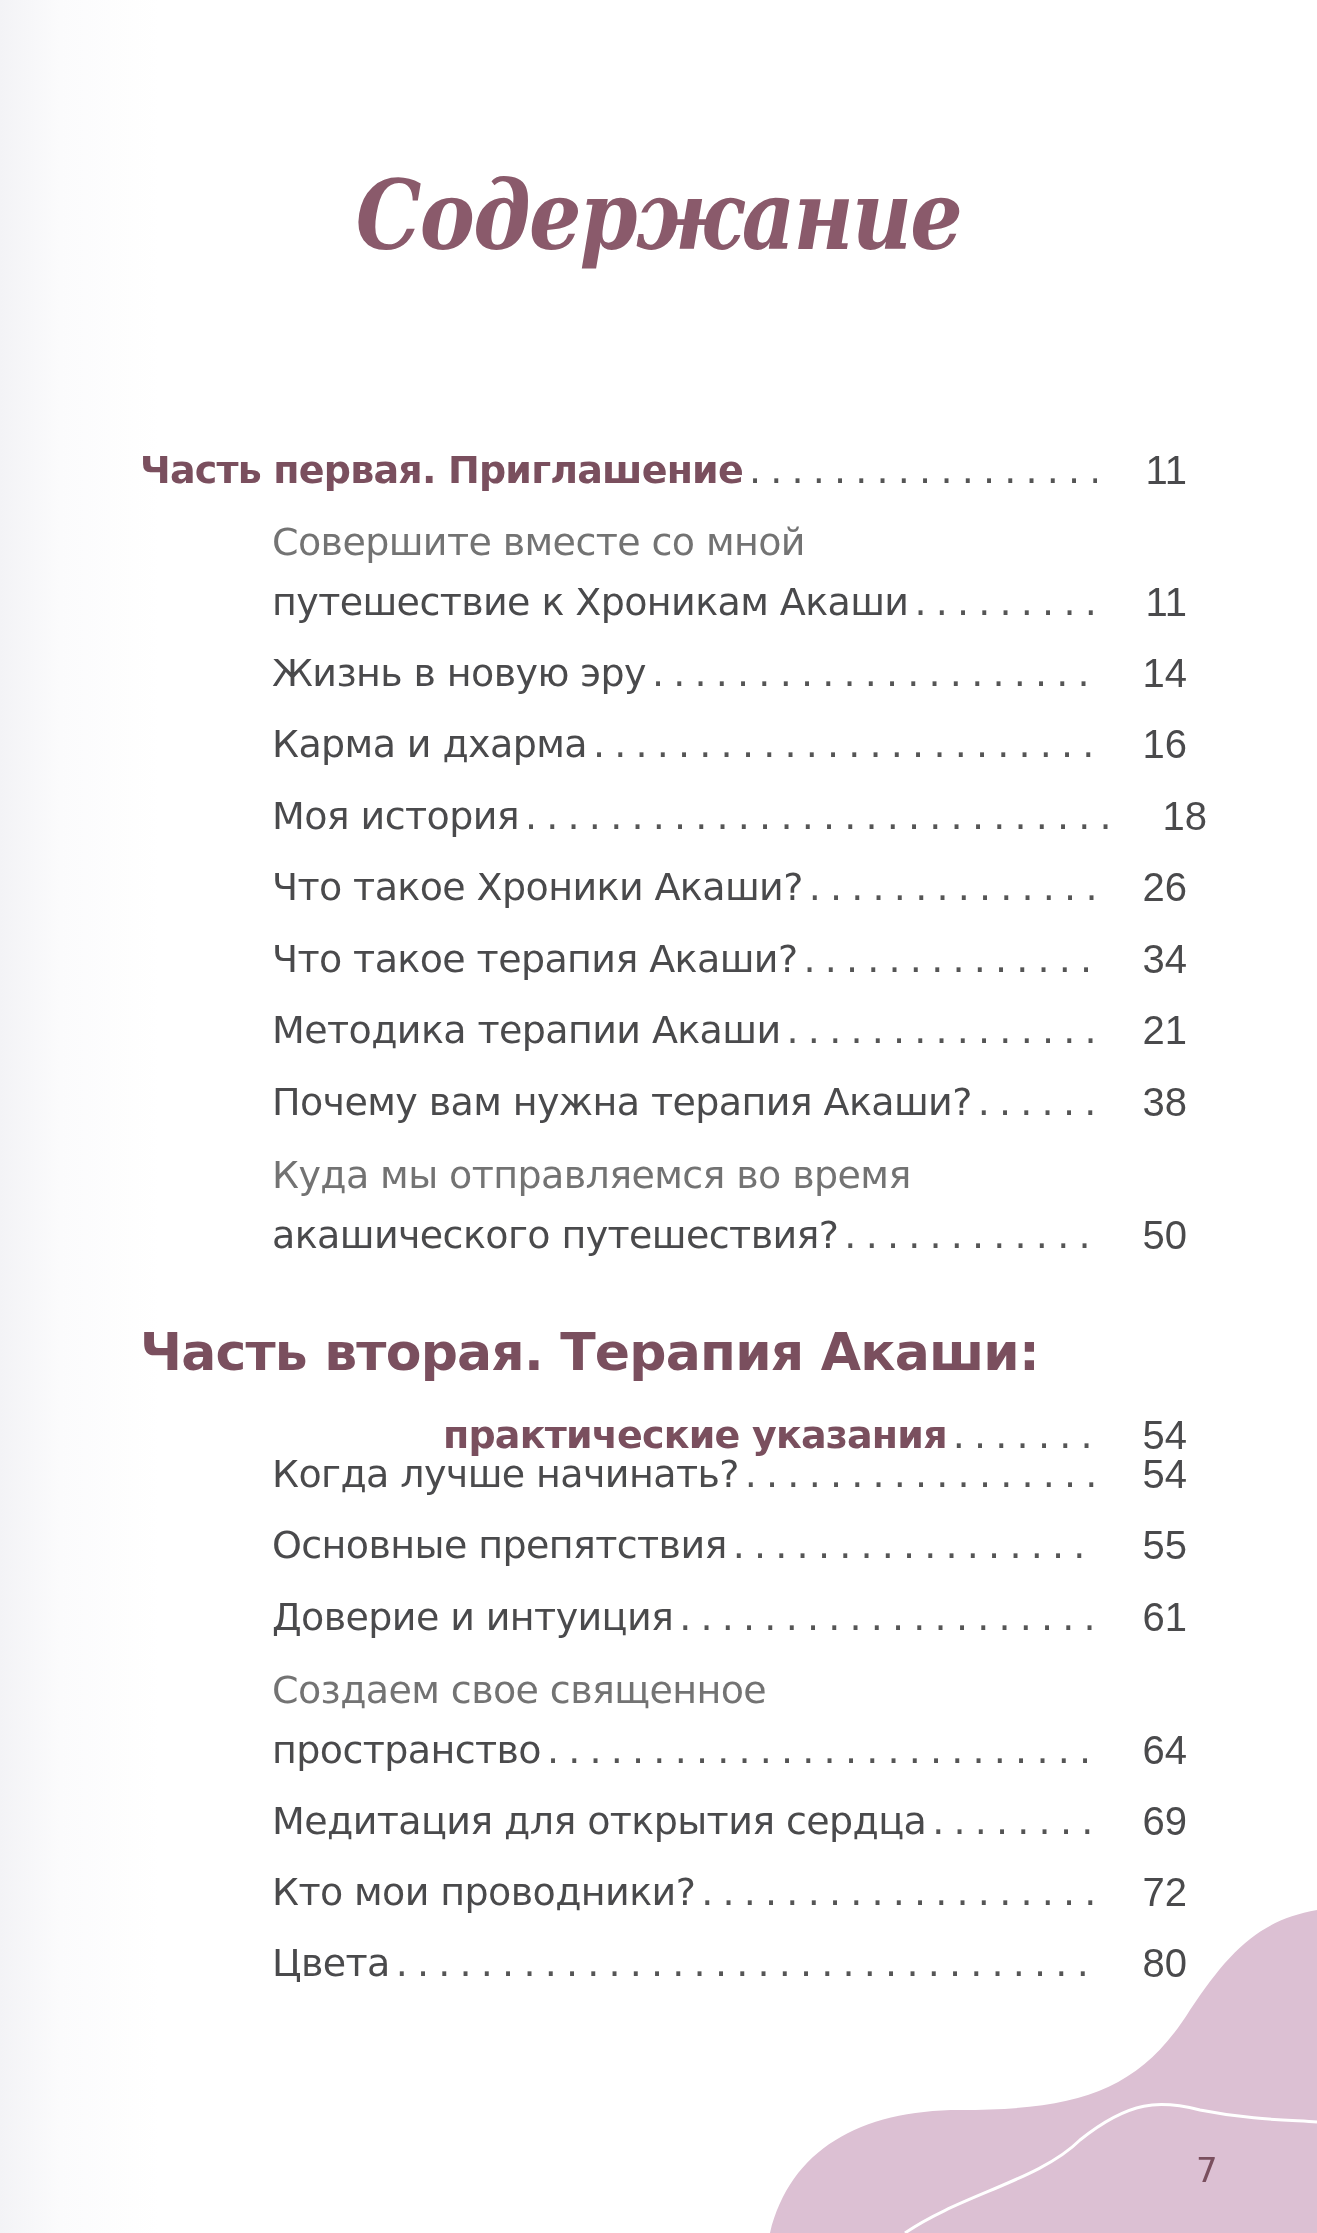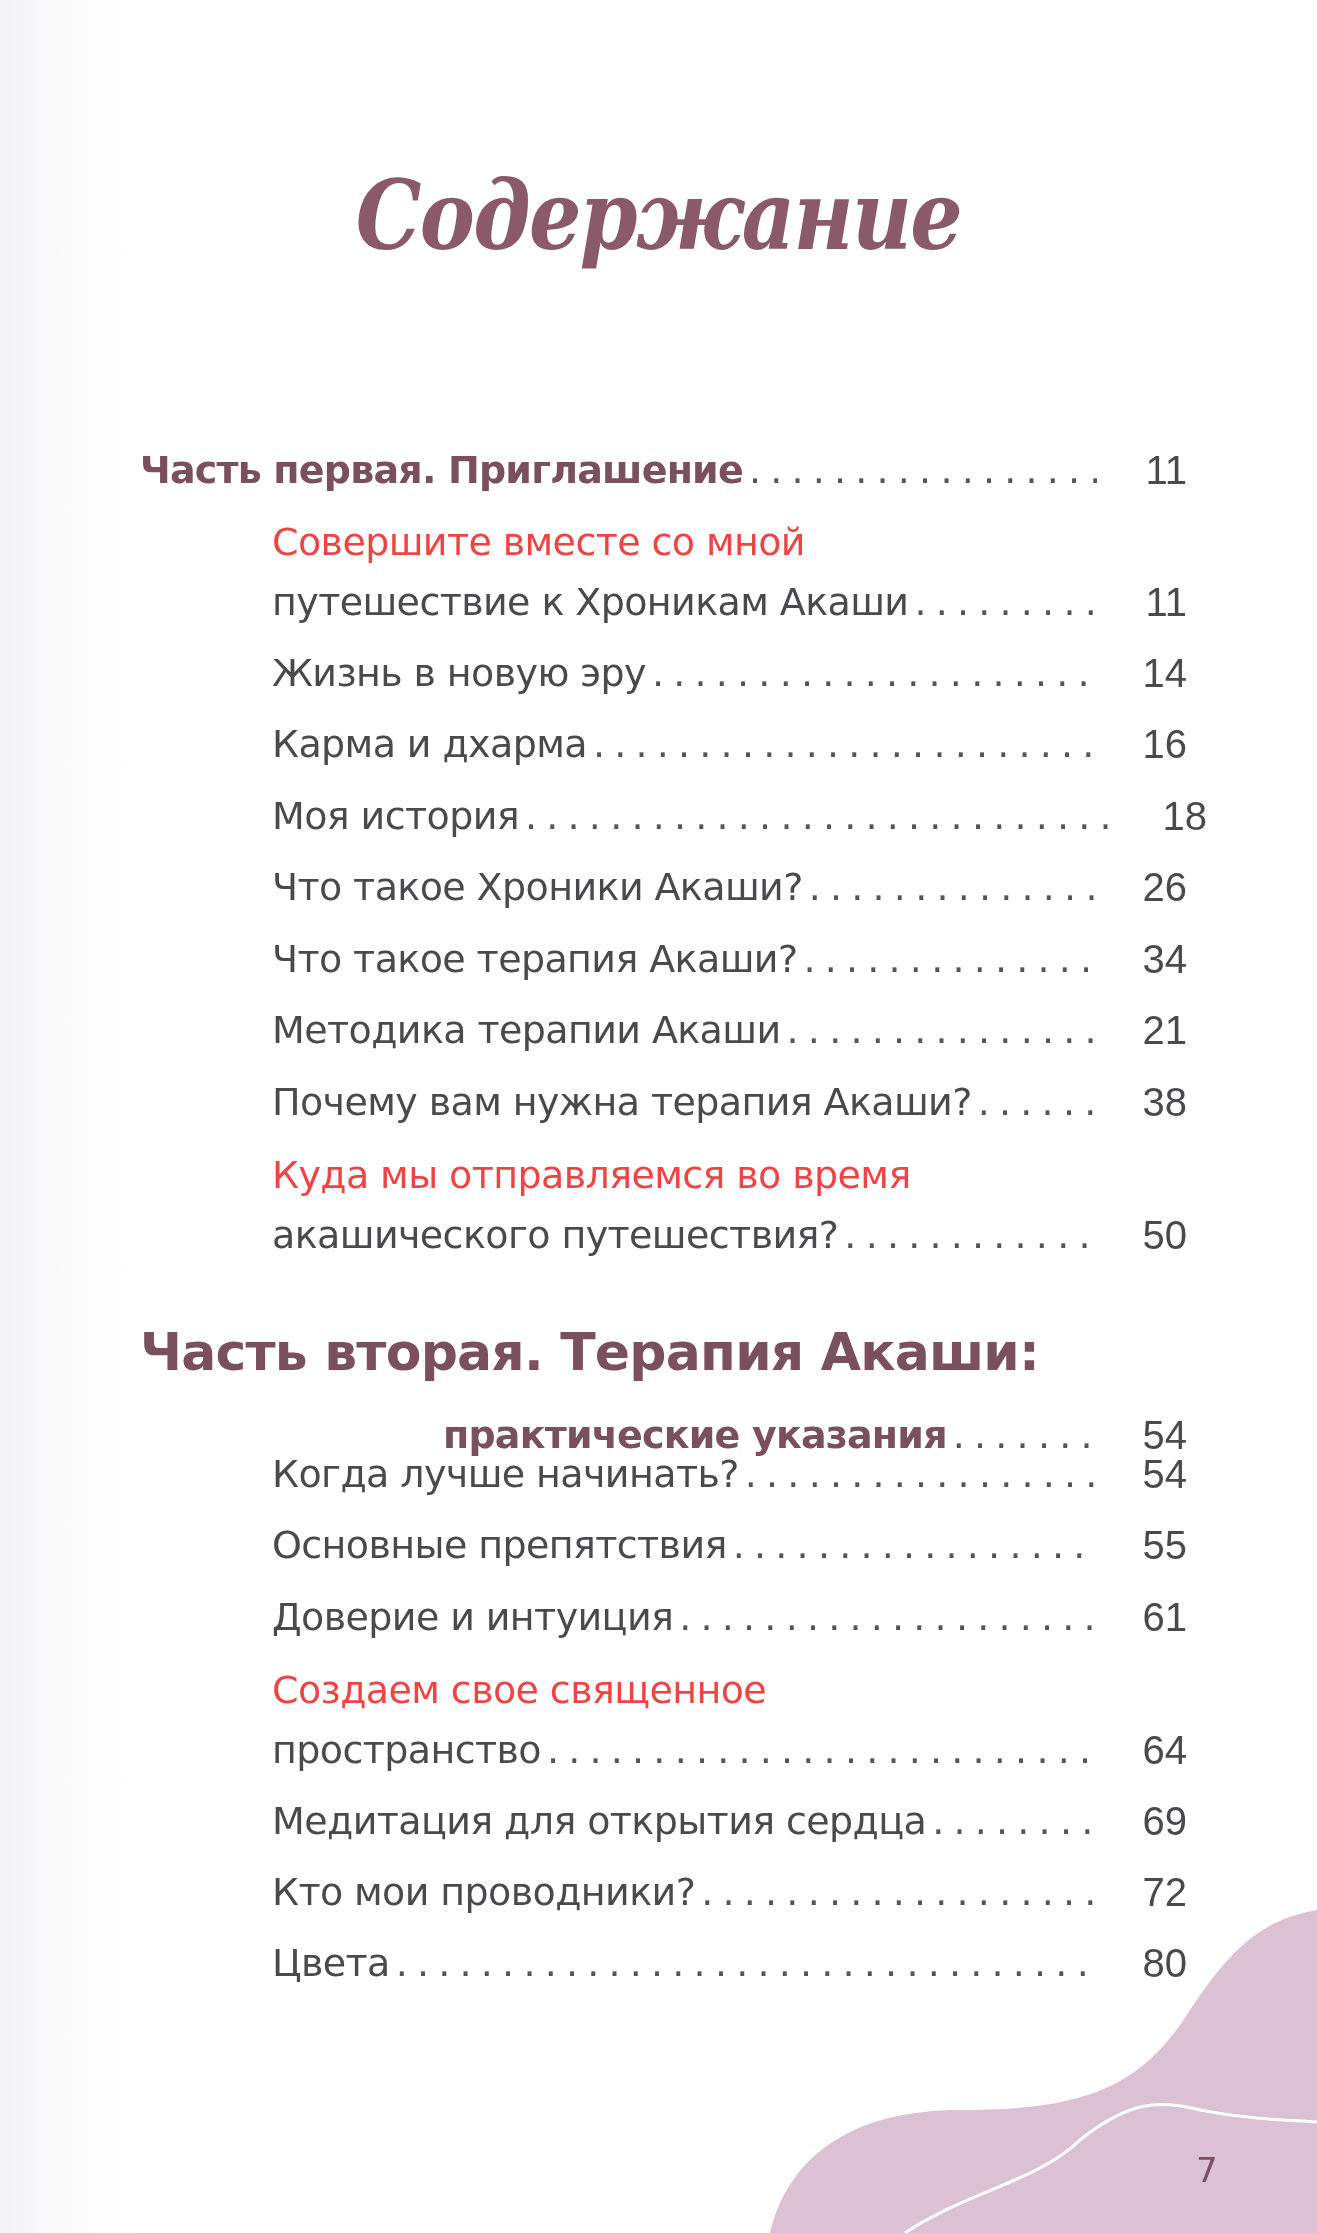--- a/index.html
+++ b/index.html
@@ -98,21 +98,21 @@
       transform-origin: left;
     }
     .sub .label {
       font-size: 38px;
     }
     .line-only .label-wrap {
       left: 272px;
       font-size: 38px;
       font-family: "DejaVu Sans", sans-serif;
       letter-spacing: -0.6px;
-      color: #ef4444;
+      color: #737373;
     }
     .part .label-wrap {
       left: 140px;
       right: 220px;
       font-weight: bold;
       font-size: 38px;
       color: #7a4f5e;
       letter-spacing: -0.8px;
       font-family: "DejaVu Sans", sans-serif;
     }

